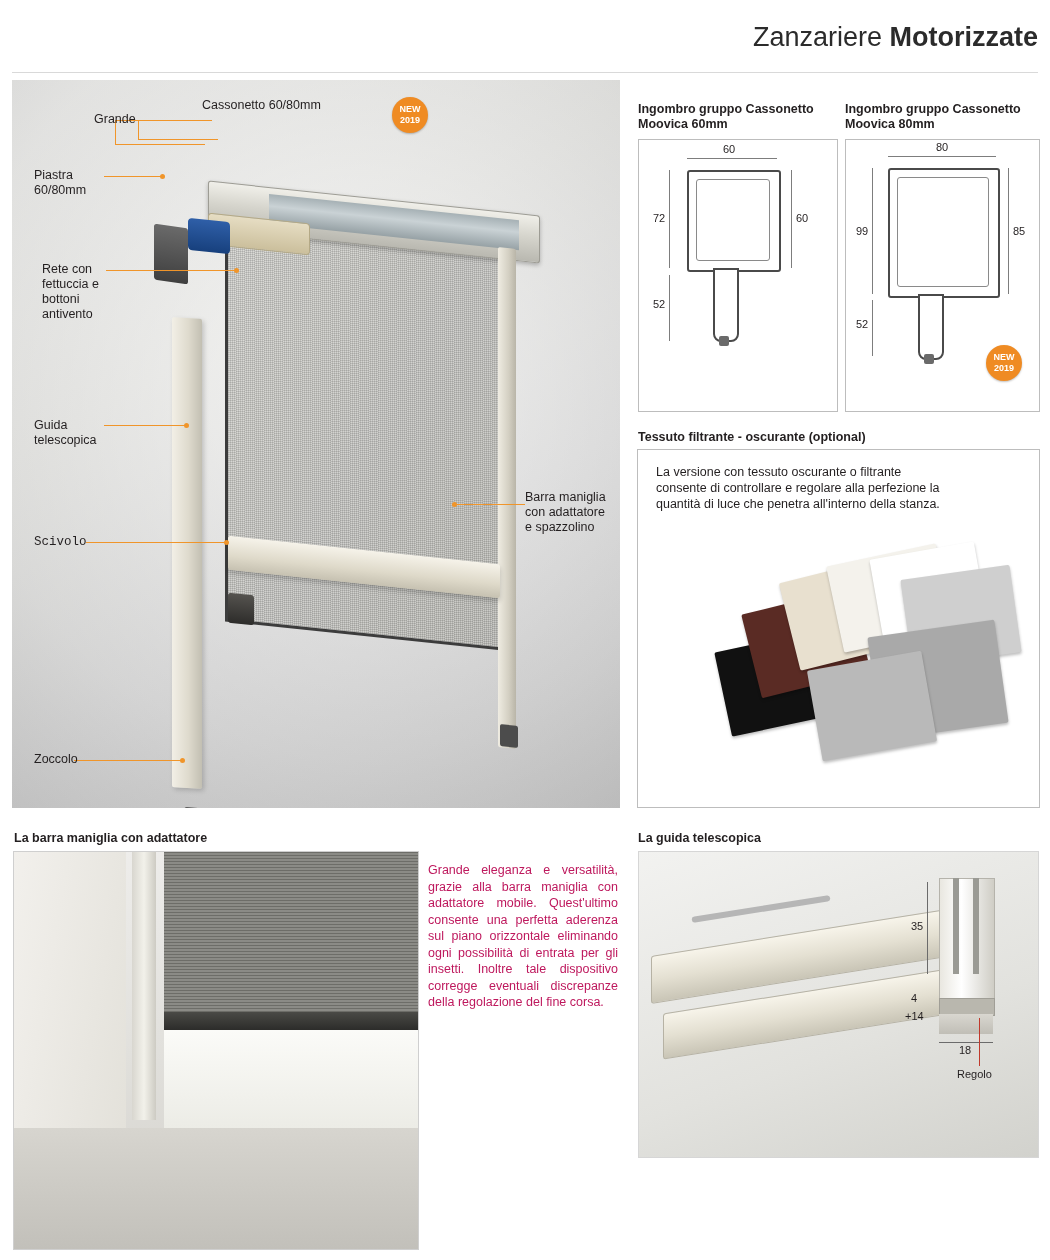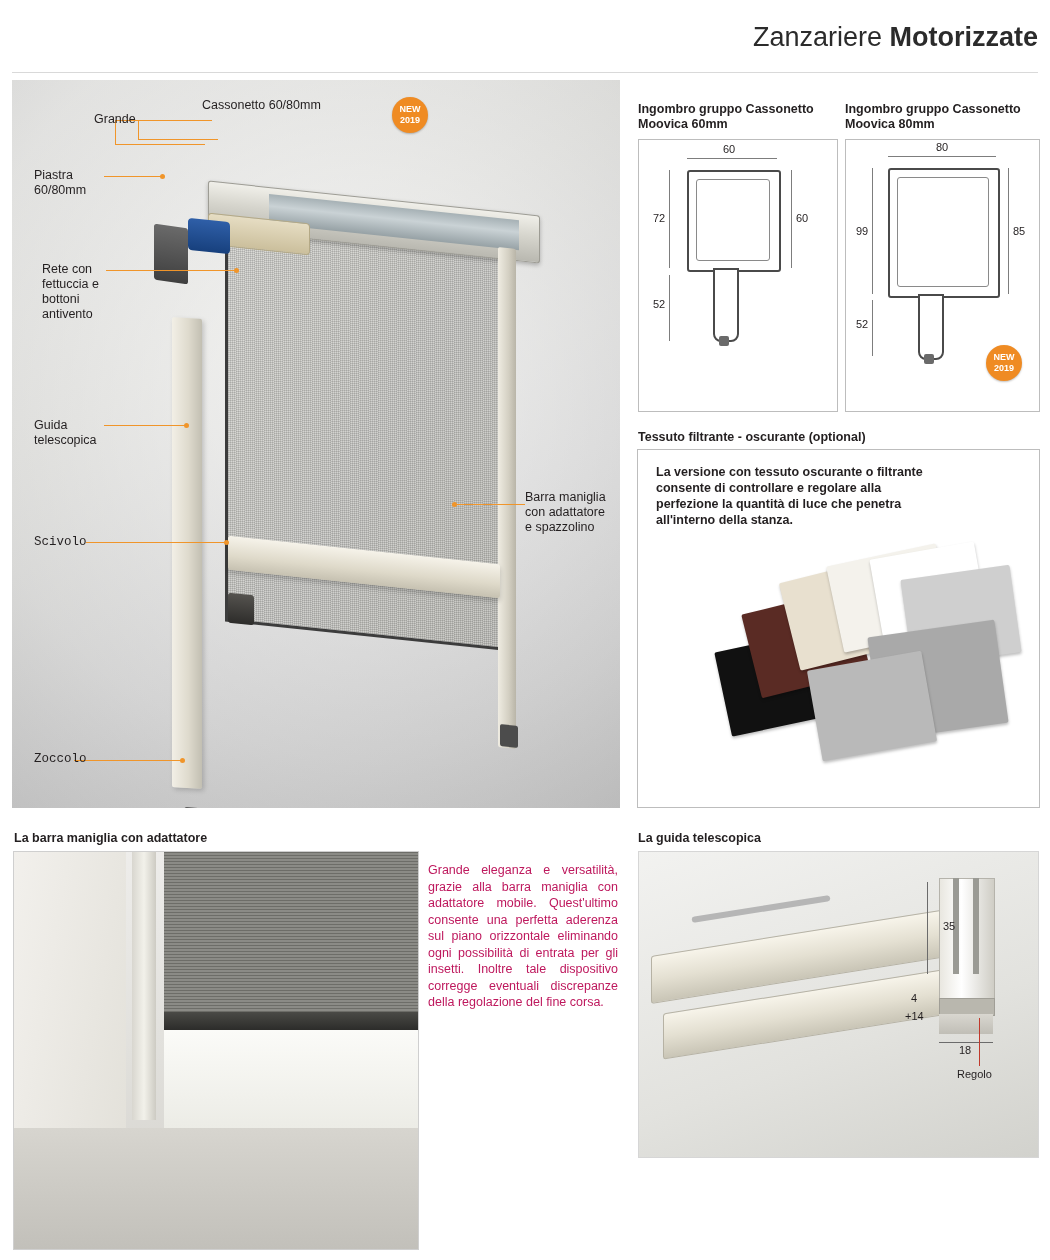--- a/index.html
+++ b/index.html
@@ -145,21 +145,21 @@
     background:#ffffff;
   }
 
   
   .tess-panel{
     position:absolute;left:637px;top:449px;width:401px;height:357px;
     border:1px solid #bdbdbd;background:#fff;overflow:hidden;
   }
   .tess-text{
     position:absolute;left:18px;top:14px;width:290px;
-    font-size:12.5px;line-height:16px;color:#231f20;font-weight:bold;
+    font-size:12.5px;line-height:16px;color:#231f20;
   }
   .swatch{position:absolute;border-radius:2px;box-shadow:0 2px 3px rgba(0,0,0,.25);}
 
   
   .bphoto{
     position:absolute;overflow:hidden;border:1px solid #cfcfcf;
   }
   .btext{
     position:absolute;font-size:12.5px;line-height:16.5px;text-align:justify;color:#be185d;
   }
@@ -232,21 +232,21 @@
     <div class="callout" style="left:190px;top:18px;">Cassonetto 60/80mm</div>
     <div class="callout" style="left:22px;top:88px;white-space:pre-line;">Piastra
 60/80mm</div>
     <div class="callout" style="left:30px;top:182px;white-space:pre-line;">Rete con
 fettuccia e
 bottoni
 antivento</div>
     <div class="callout" style="left:22px;top:338px;white-space:pre-line;">Guida
 telescopica</div>
     <div class="callout" style="left:22px;top:455px;font-family:Liberation Mono, monospace;">Scivolo</div>
-    <div class="callout" style="left:22px;top:672px;font-family:Liberation Mono, monospace;">Zoccolo</div>
+    <div class="callout" style="left:22px;top:672px;">Zoccolo</div>
     <div class="callout" style="left:513px;top:410px;white-space:pre-line;">Barra maniglia
 con adattatore
 e spazzolino</div>
 
     <div class="newbadge" style="left:380px;top:17px;">
       <span>NEW</span>
       <span>2019</span>
     </div>
   </div>
 
@@ -332,21 +332,21 @@
     <div class="grail" style="left:24px;top:138px;width:296px;height:44px;transform:skewY(-9deg);"></div>
     <div style="position:absolute;left:52px;top:54px;width:140px;height:6px;background:#b6b6b6;border-radius:3px;transform:rotate(-9deg);"></div>
 
     <div style="position:absolute;left:300px;top:26px;width:54px;height:120px;background:linear-gradient(90deg,#e9e7e0,#ffffff 40%,#cfcdc5);border:1px solid #b5b3ab;"></div>
     <div style="position:absolute;left:314px;top:26px;width:6px;height:96px;background:#9a9a94;"></div>
     <div style="position:absolute;left:334px;top:26px;width:6px;height:96px;background:#9a9a94;"></div>
     <div style="position:absolute;left:300px;top:146px;width:54px;height:16px;background:#b9b7ae;border:1px solid #a09e96;"></div>
     <div style="position:absolute;left:300px;top:162px;width:54px;height:20px;background:linear-gradient(180deg,#d9d7d0,#c0beb6);"></div>
 
     <div class="dim-line" style="left:288px;top:30px;width:1px;height:92px;background:#6b6b6b;"></div>
-    <div class="dim-label" style="left:272px;top:68px;margin-left:32px;">35</div>
+    <div class="dim-label" style="left:272px;top:68px;">35</div>
     <div class="dim-label" style="left:272px;top:140px;">4</div>
     <div class="dim-label" style="left:266px;top:158px;">+14</div>
     <div class="dim-line" style="left:300px;top:190px;width:54px;height:1px;background:#6b6b6b;"></div>
     <div class="dim-label" style="left:320px;top:192px;">18</div>
     <div class="lead" style="left:340px;top:166px;width:1px;height:48px;background:#c0392b;"></div>
     <div class="dim-label" style="left:318px;top:216px;">Regolo</div>
   </div>
 
 </div>
 

